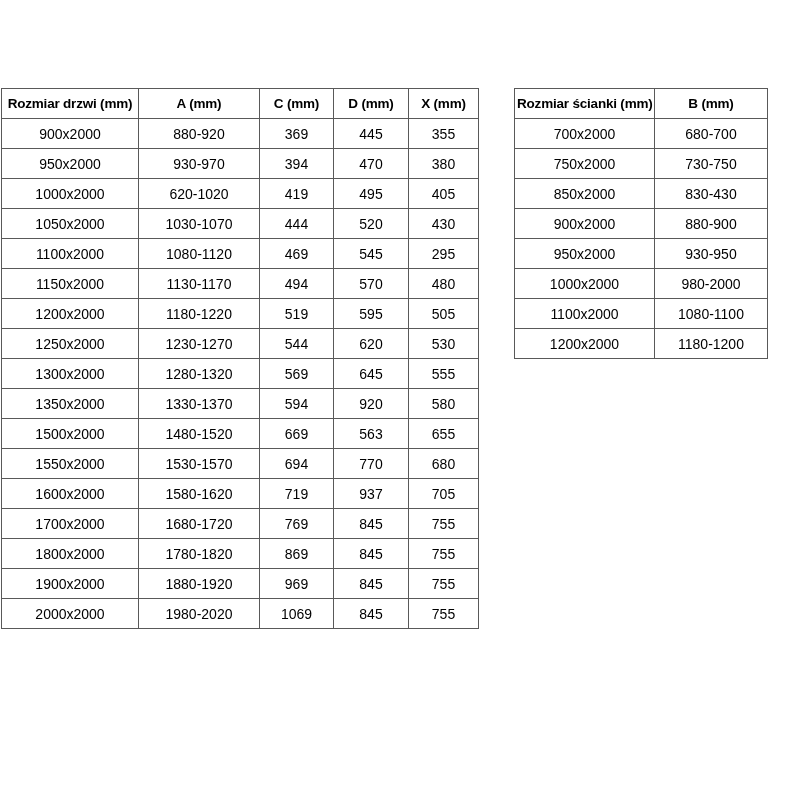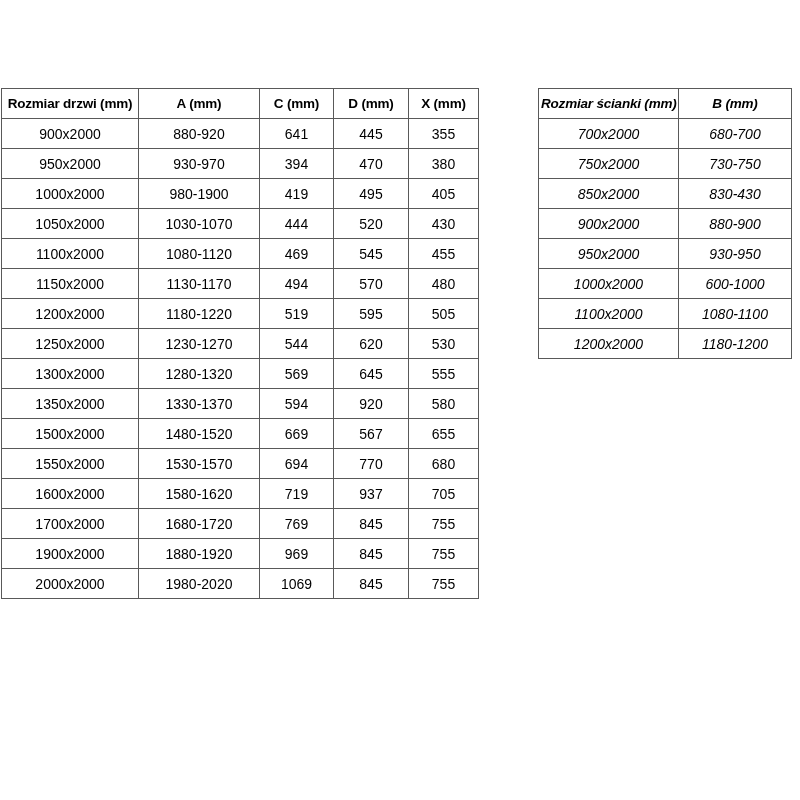--- a/index.html
+++ b/index.html
@@ -43,24 +43,23 @@
     font-size: 13.5px;
     letter-spacing: -0.2px;
     margin-left: 41px;
   }
   #doors-table {
     left: 1px;
     top: 88px;
     width: 477px;
   }
   #walls-table {
-    left: 538px;
+    left: 514px;
     top: 88px;
     width: 253px;
-    font-style: italic;
   }
 </style>
 </head>
 <body>
 
 <table id="doors-table" class="spec-table">
   <colgroup>
     <col style="width:137px">
     <col style="width:121px">
     <col style="width:74px">
@@ -73,51 +72,51 @@
         <th>A (mm)</th>
         <th>C (mm)</th>
         <th>D (mm)</th>
         <th>X (mm)</th>
       </tr>
   </thead>
   <tbody>
       <tr>
         <td>900x2000</td>
         <td>880-920</td>
-        <td>641</td>
+        <td>369</td>
         <td>445</td>
         <td>355</td>
       </tr>
       <tr>
         <td>950x2000</td>
         <td>930-970</td>
         <td>394</td>
         <td>470</td>
         <td>380</td>
       </tr>
       <tr>
         <td>1000x2000</td>
-        <td>980-1900</td>
+        <td>620-1020</td>
         <td>419</td>
         <td>495</td>
         <td>405</td>
       </tr>
       <tr>
         <td>1050x2000</td>
         <td>1030-1070</td>
         <td>444</td>
         <td>520</td>
         <td>430</td>
       </tr>
       <tr>
         <td>1100x2000</td>
         <td>1080-1120</td>
         <td>469</td>
         <td>545</td>
-        <td>455</td>
+        <td>295</td>
       </tr>
       <tr>
         <td>1150x2000</td>
         <td>1130-1170</td>
         <td>494</td>
         <td>570</td>
         <td>480</td>
       </tr>
       <tr>
         <td>1200x2000</td>
@@ -144,41 +143,48 @@
         <td>1350x2000</td>
         <td>1330-1370</td>
         <td>594</td>
         <td>920</td>
         <td>580</td>
       </tr>
       <tr>
         <td>1500x2000</td>
         <td>1480-1520</td>
         <td>669</td>
-        <td>567</td>
+        <td>563</td>
         <td>655</td>
       </tr>
       <tr>
         <td>1550x2000</td>
         <td>1530-1570</td>
         <td>694</td>
         <td>770</td>
         <td>680</td>
       </tr>
       <tr>
         <td>1600x2000</td>
         <td>1580-1620</td>
         <td>719</td>
         <td>937</td>
         <td>705</td>
       </tr>
       <tr>
         <td>1700x2000</td>
         <td>1680-1720</td>
         <td>769</td>
+        <td>845</td>
+        <td>755</td>
+      </tr>
+      <tr>
+        <td>1800x2000</td>
+        <td>1780-1820</td>
+        <td>869</td>
         <td>845</td>
         <td>755</td>
       </tr>
       <tr>
         <td>1900x2000</td>
         <td>1880-1920</td>
         <td>969</td>
         <td>845</td>
         <td>755</td>
       </tr>
@@ -219,21 +225,21 @@
       <tr>
         <td>900x2000</td>
         <td>880-900</td>
       </tr>
       <tr>
         <td>950x2000</td>
         <td>930-950</td>
       </tr>
       <tr>
         <td>1000x2000</td>
-        <td>600-1000</td>
+        <td>980-2000</td>
       </tr>
       <tr>
         <td>1100x2000</td>
         <td>1080-1100</td>
       </tr>
       <tr>
         <td>1200x2000</td>
         <td>1180-1200</td>
       </tr>
     </tbody>

